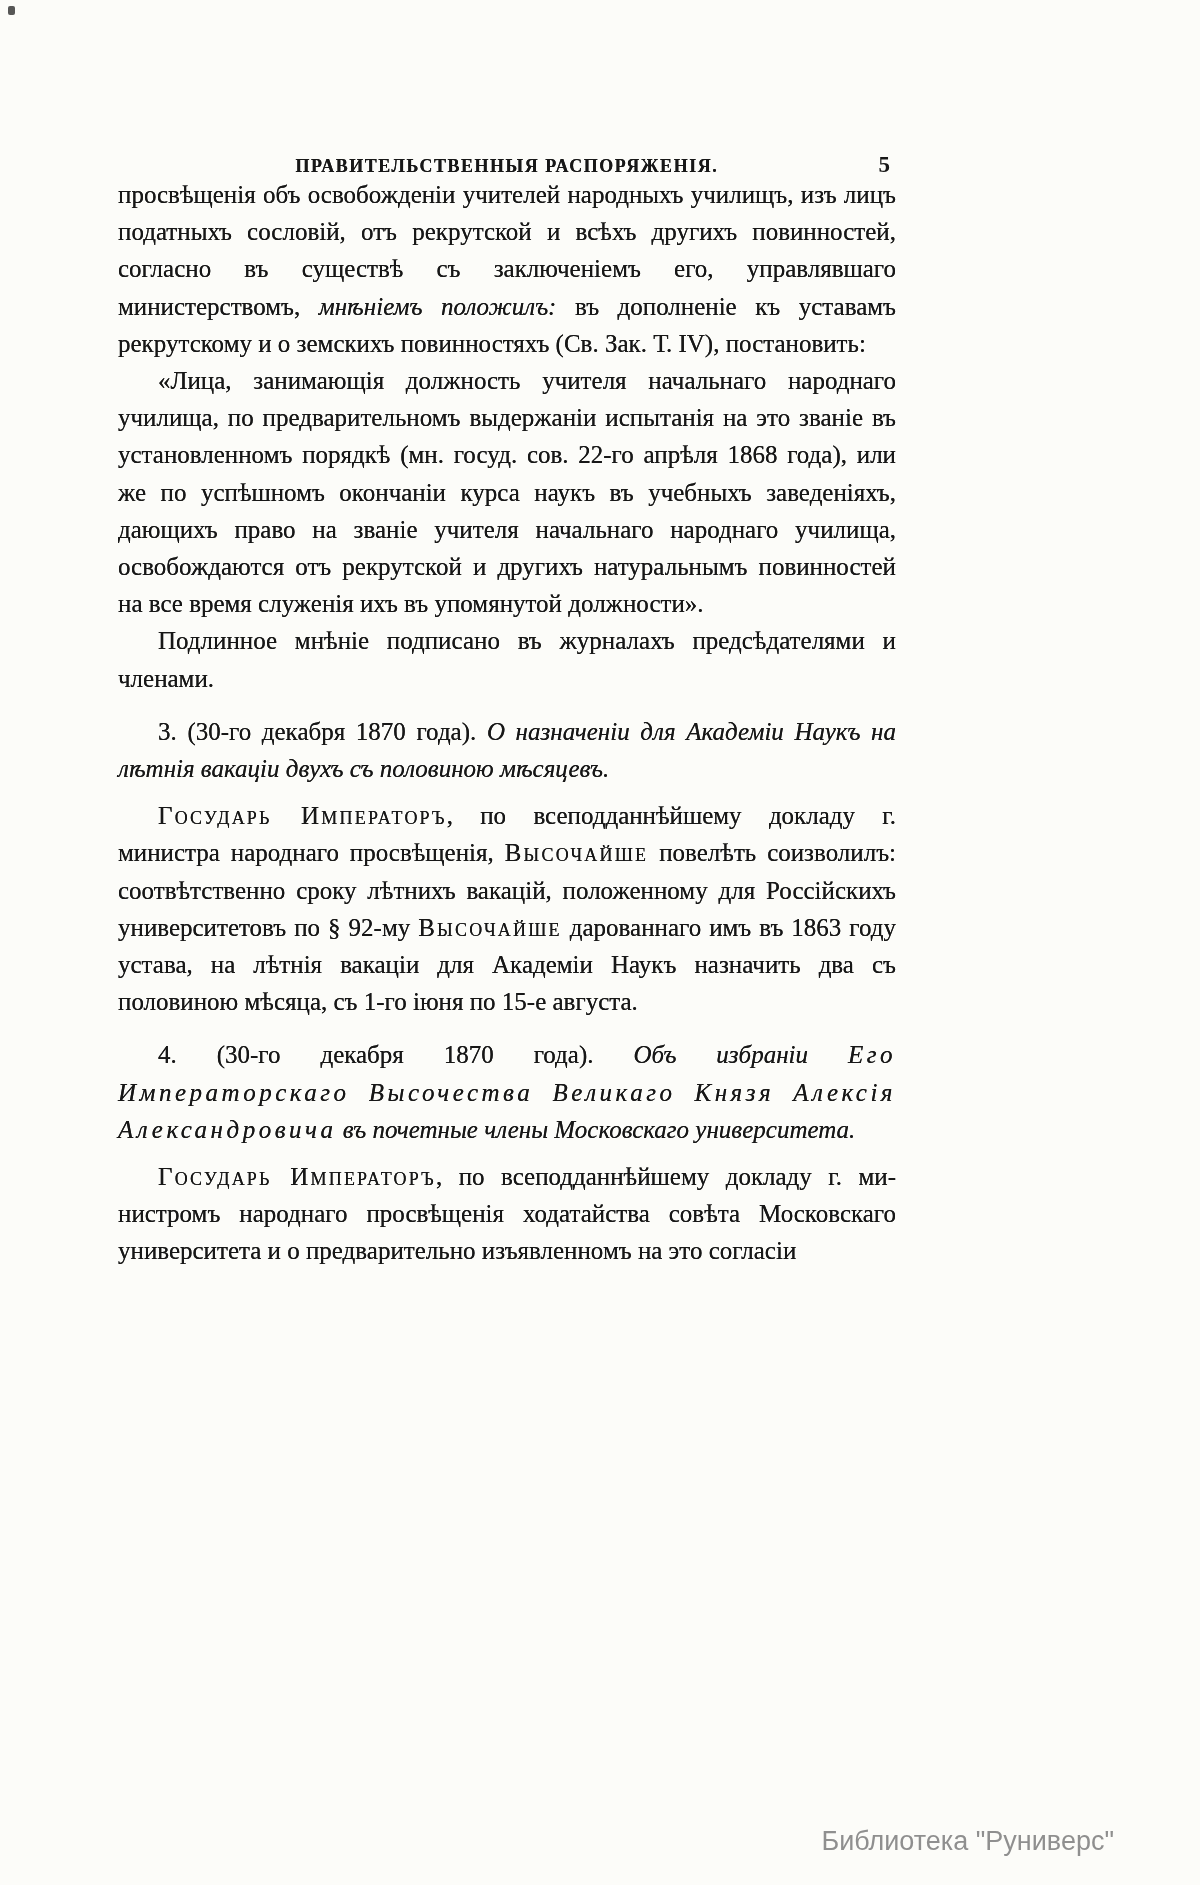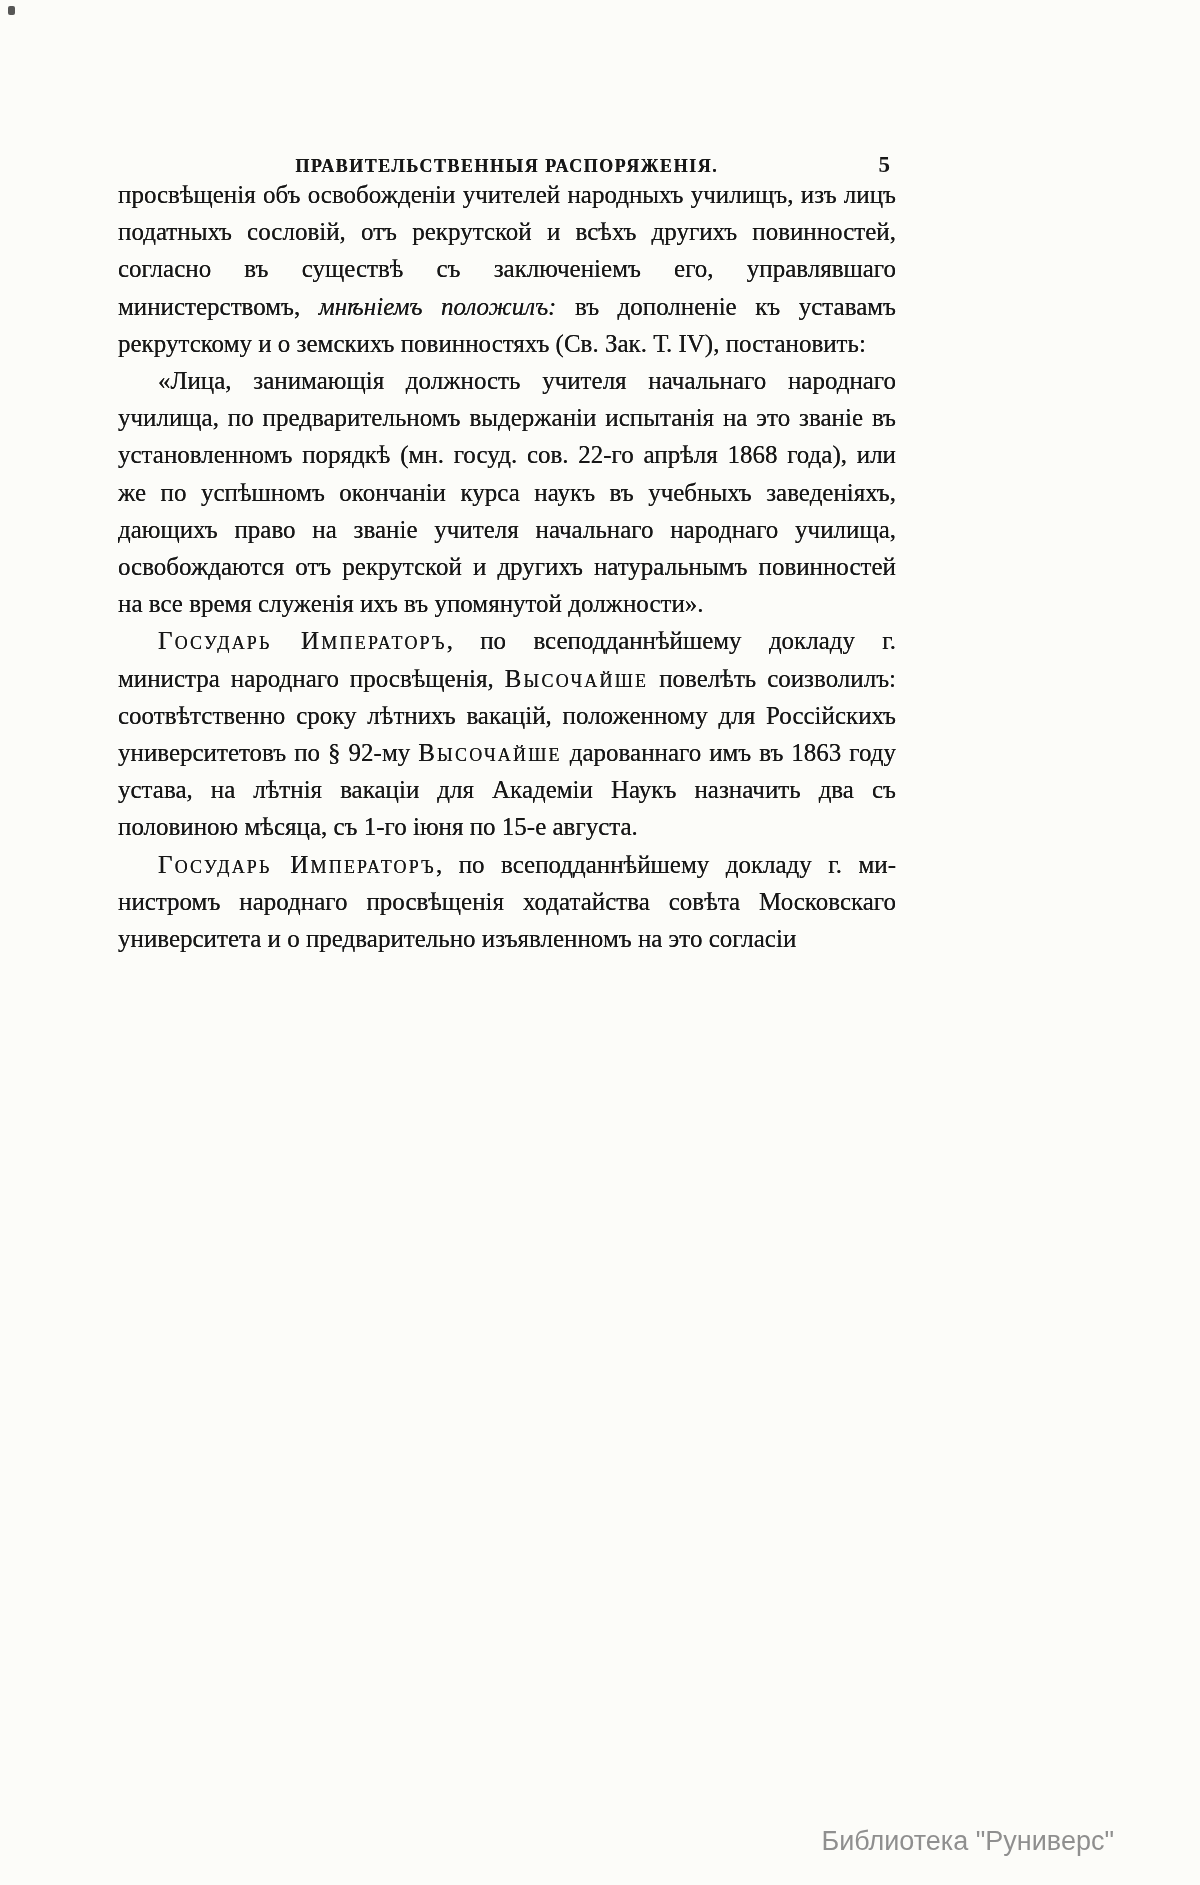--- a/index.html
+++ b/index.html
@@ -67,24 +67,27 @@
     <span class="page-title">ПРАВИТЕЛЬСТВЕННЫЯ РАСПОРЯЖЕНІЯ.</span>
     <span class="page-number">5</span>
   </div>
 
   <div class="text-column">
 
     <p class="para"><span>просвѣщенія объ освобожденіи учителей народныхъ училищъ, изъ лицъ податныхъ сословій, отъ рекрутской и всѣхъ другихъ по­винностей, согласно въ существѣ съ заключеніемъ его, управляв­шаго министерствомъ, </span><span class="it">мнѣніемъ положилъ:</span><span> въ дополненіе къ уставамъ рекрутскому и о земскихъ повинностяхъ (Св. Зак. Т. IV), постановить:</span></p>
 
     <p class="para indent"><span>«Лица, занимающія должность учителя начальнаго народнаго училища, по предварительномъ выдержаніи испытанія на это зва­ніе въ установленномъ порядкѣ (мн. госуд. сов. 22-го апрѣля 1868 года), или же по успѣшномъ окончаніи курса наукъ въ учебныхъ заведеніяхъ, дающихъ право на званіе учителя началь­наго народнаго училища, освобождаются отъ рекрутской и дру­гихъ натуральнымъ повинностей на все время служенія ихъ въ упомянутой должности».</span></p>
 
+    <p class="para indent"><span>Подлинное мнѣніе подписано въ журналахъ предсѣдателями и членами.</span></p>
 
+    <p class="para indent sect"><span>3. (30-го декабря 1870 года). </span><span class="it">О назначеніи для Академіи Наукъ на лѣтнія вакаціи двухъ съ половиною мѣсяцевъ.</span></p>
 
     <p class="para indent"><span class="sc">Государь Императоръ</span><span>, по всеподданнѣйшему докладу г. министра народнаго просвѣщенія, </span><span class="sc">Высочайше</span><span> повелѣть со­изволилъ: соотвѣтственно сроку лѣтнихъ вакацій, положенному для Россійскихъ университетовъ по § 92-му </span><span class="sc">Высочайше</span><span> даро­ваннаго имъ въ 1863 году устава, на лѣтнія вакаціи для Ака­деміи Наукъ назначить два съ половиною мѣсяца, съ 1-го іюня по 15-е августа.</span></p>
 
+    <p class="para indent sect"><span>4. (30-го декабря 1870 года). </span><span class="it">Объ избраніи </span><span class="itsp">Его Императорскаго Высочества Великаго Князя Алексія Александровича</span><span class="it"> въ почетные члены Московскаго универ­ситета.</span></p>
 
     <p class="para indent"><span class="sc">Государь Императоръ</span><span>, по всеподданнѣйшему докладу г. ми­нистромъ народнаго просвѣщенія ходатайства совѣта Московскаго университета и о предварительно изъявленномъ на это согласіи</span></p>
 
   </div>
 
   <div class="watermark">Библиотека "Руниверс"</div>
 
 </div>
 
 </body></html>

